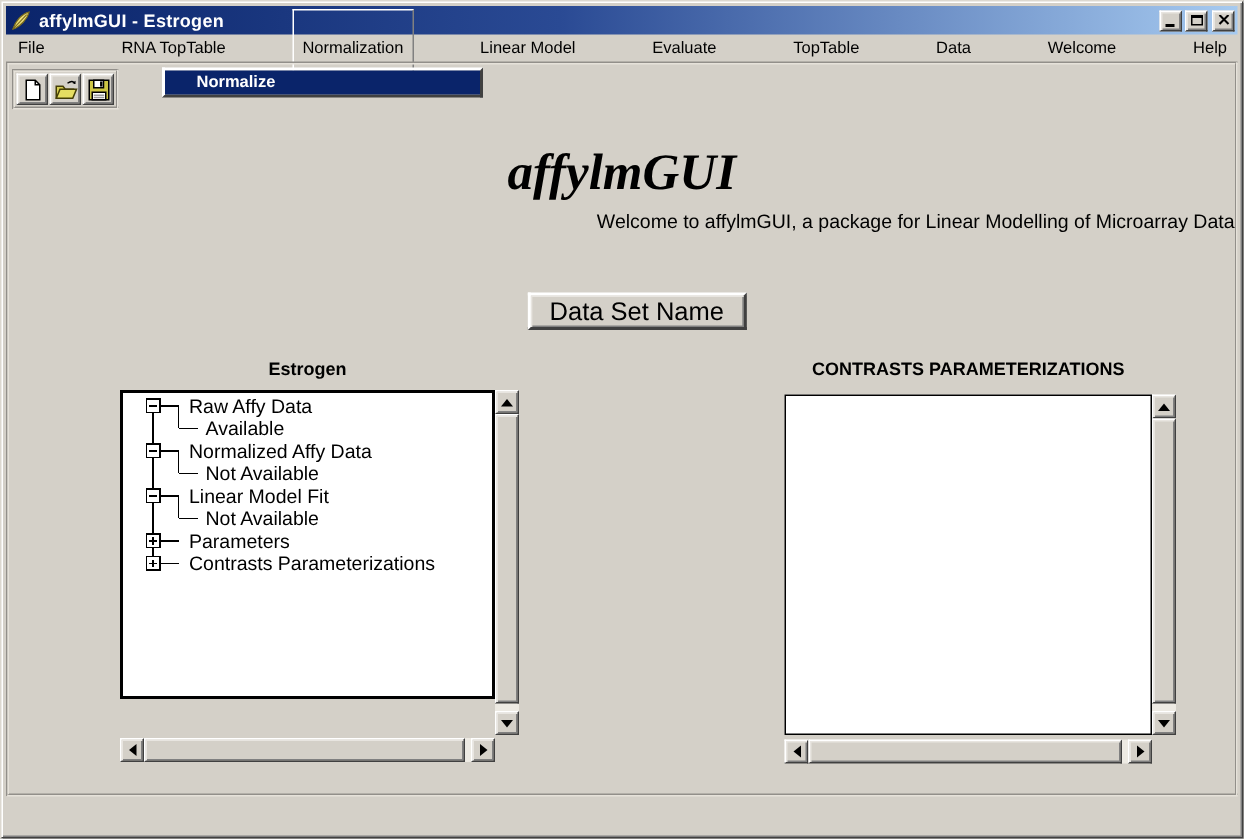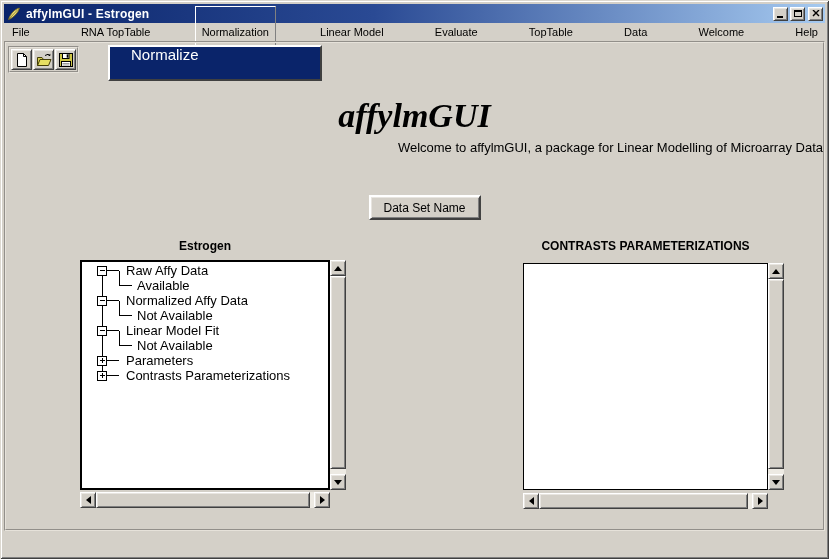--- a/index.html
+++ b/index.html
@@ -57,32 +57,32 @@
   }
 
   
   .heading {
     position:absolute; left:0; right:0; top:53px; text-align:center;
     font-family:"Liberation Serif", serif; font-style:italic; font-weight:bold;
     font-size:34px; line-height:40px; color:#000;
   }
   .welcome { position:absolute; left:0; right:0; top:97px; text-align:right; font-size:13px; color:#000; }
   .btn3d {
-    background:#d4d0c8; color:#000; font-size:12px; font-family:"Liberation Sans", sans-serif;
+    background:#d4d0c8; color:#000; font-size:17px; font-family:"Liberation Sans", sans-serif;
     border:2px solid; border-color:#ffffff #404040 #404040 #ffffff;
     box-shadow: inset 1px 1px 0 #e8e5e0, inset -1px -1px 0 #808080;
   }
   .dataset-btn { position:absolute; top:152px; left:50%; transform:translateX(-50%); margin-left:10px; height:25px; padding:0 13px; white-space:nowrap; }
 
   
   .panel-label { position:absolute; top:196px; height:16px; text-align:center; font-weight:bold; font-size:12px; color:#000; white-space:nowrap; }
   .panel-label.left  { left:74px;  width:250px; }
   .panel-label.right { left:517px; width:245px; }
   .listbox { position:absolute; background:#ffffff; }
-  .left-box  { left:74px;  top:217px; width:250px; height:230px; border:2px solid #000; }
+  .left-box  { left:74px;  top:217px; width:250px; height:206px; border:2px solid #000; }
   .right-box { left:517px; top:220px; width:245px; height:227px; border:1px solid #000; }
   .tree { display:block; }
   .tree text { font-family:"Liberation Sans", sans-serif; font-size:13px; fill:#000; }
 
   
   .sb { position:absolute; background:#edeae3; }
   .sb-v { width:16px; } .sb-h { height:16px; }
   .sb-btn {
     position:absolute; width:16px; height:16px; background:#d4d0c8;
     border:1px solid; border-color:#ffffff #404040 #404040 #ffffff;
@@ -98,21 +98,21 @@
   .arr-up    { border-left:4px solid transparent; border-right:4px solid transparent; border-bottom:5px solid #000; }
   .arr-down  { border-left:4px solid transparent; border-right:4px solid transparent; border-top:5px solid #000; }
   .arr-left  { border-top:4px solid transparent; border-bottom:4px solid transparent; border-right:5px solid #000; }
   .arr-right { border-top:4px solid transparent; border-bottom:4px solid transparent; border-left:5px solid #000; }
 
   
   .menu-popup {
     position:absolute; left:108px; top:45px; width:214px; z-index:50; background:#d4d0c8;
     border:2px solid; border-color:#ffffff #404040 #404040 #ffffff;
   }
-  .popup-item { height:32px; line-height:16px; padding-left:21px; font-size:15px; color:#000; white-space:nowrap; }
+  .popup-item { height:16px; line-height:16px; padding-left:21px; font-size:11px; color:#000; white-space:nowrap;font-weight:bold; }
   .popup-item.hl { background:#0a246a; color:#ffffff; }
 </style>
 </head>
 <body>
 
 <div class="window">
 
   <div class="titlebar">
     <svg class="app-icon" viewBox="0 0 13 13">
       <path d="M1.5,11.5 C3,6.5 7,2 11.5,1 C10.5,5.5 6,9.5 3,11 Z" fill="#ecdf7a" stroke="#7a6c1e" stroke-width="0.8"></path>

